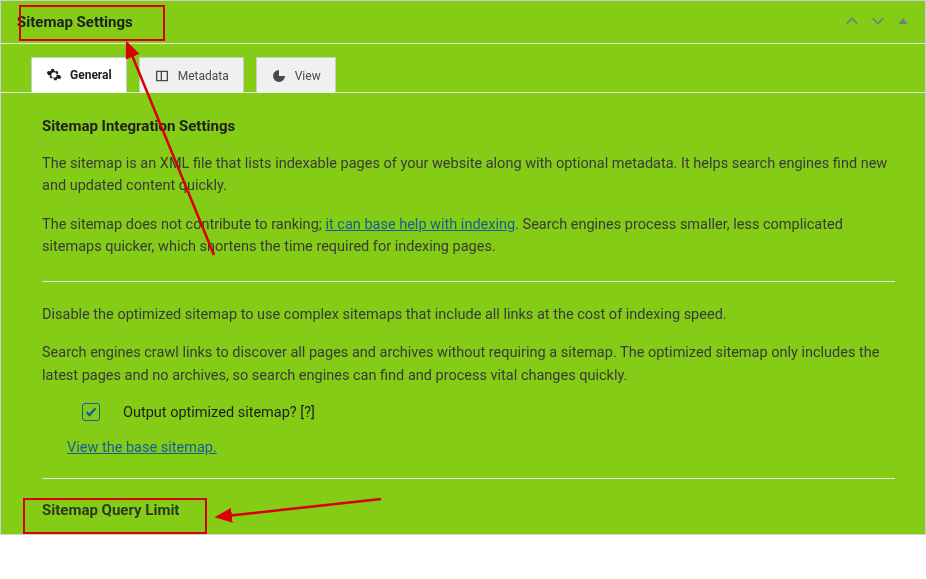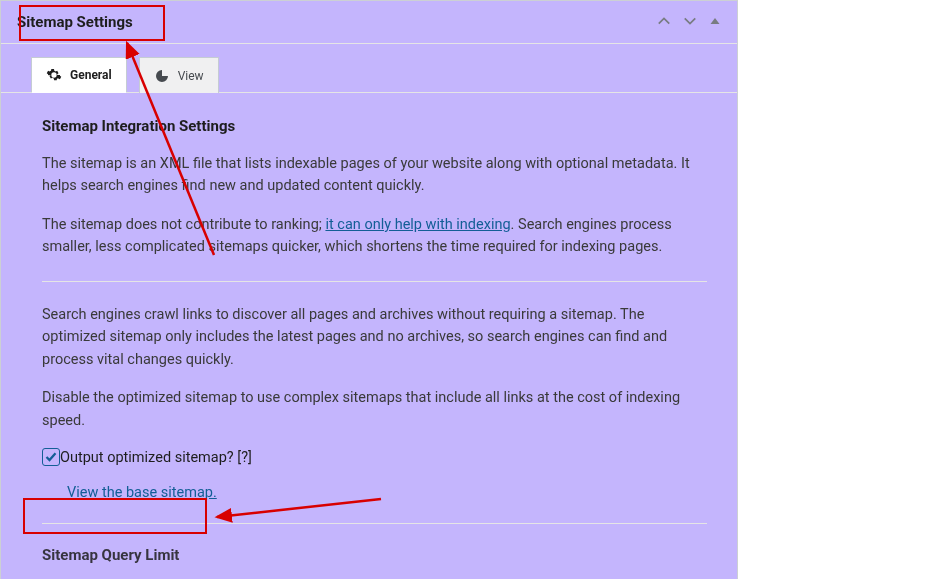--- a/index.html
+++ b/index.html
@@ -1,31 +1,31 @@
 <!DOCTYPE html>
 <html><head>
 <meta charset="utf-8">
 <style>
 * { box-sizing: border-box; margin: 0; padding: 0; }
 body { font-family: -apple-system, BlinkMacSystemFont, "Segoe UI", Roboto, sans-serif; background: #fff; color: #1e1e1e; }
-.panel { width: 738px; border: 1px solid #ccd0d4; background: #c4b5fd; position: relative; }
+.panel { width: 926px; border: 1px solid #ccd0d4; background: #84cc16; position: relative; }
 .panel-header { display: flex; align-items: center; justify-content: space-between; padding: 12px 16px; border-bottom: 1px solid #e5e5e5; }
 .panel-title { font-size: 15px; font-weight: 700; color: #1e1e1e; }
 .panel-ctrls { display: flex; gap: 12px; color: #787c82; }
 .panel-ctrls span { cursor: pointer; font-size: 14px; }
 .tabs { display: flex; gap: 12px; padding: 12px 30px 0 30px; border-bottom: 1px solid #e5e5e5; }
 .tab { display: flex; align-items: center; gap: 8px; padding: 9px 14px; border: 1px solid #c5ccd3; border-bottom: none; background: #f0f0f1; color: #464a4f; font-size: 12px; cursor: pointer; position: relative; top: 1px; }
 .tab.active { background: #fff; border-bottom: 1px solid #fff; font-weight: 700; color: #1e1e1e; }
 .tab svg { width: 16px; height: 16px; }
 .content { padding: 24px 30px 10px 41px; }
 .section-title { font-size: 15px; font-weight: 700; margin-bottom: 18px; color: #1e1e1e; }
 .para { font-size: 14.5px; line-height: 1.55; color: #3a3a3a; margin-bottom: 16px; }
 .para a { color: #135e96; text-decoration: underline; }
 hr.sep { border: none; border-top: 1px solid #e5e5e5; margin: 22px 0; }
-.checkbox-row { display: flex; align-items: center; gap: 0; margin-bottom: 16px; font-size: 14.5px; }
+.checkbox-row { display: flex; align-items: center; gap: 23px; margin-bottom: 16px; font-size: 14.5px; margin-left: 40px; }
 .checkbox { width: 18px; height: 18px; border: 1.5px solid #135e96; border-radius: 3px; display: flex; align-items: center; justify-content: center; cursor: pointer; }
 .checkbox svg { width: 12px; height: 12px; stroke: #135e96; stroke-width: 3; fill: none; }
 .link-row a { color: #135e96; text-decoration: underline; font-size: 14.5px; margin-left: 25px; }
 .annot { position: absolute; pointer-events: none; }
 .red-box1 { border: 2.5px solid #d80000; left: 18px; top: 4px; width: 146px; height: 36px; }
 .red-box2 { border: 2.5px solid #d80000; left: 22px; top: 497px; width: 184px; height: 36px; }
 .arrow1 { left: 118px; top: 34px; }
 .arrow2 { left: 210px; top: 492px; }
 </style>
 </head>
@@ -56,38 +56,44 @@
 
   <div class="tabs">
     <div class="tab active">
       <svg viewBox="0 0 24 24">
           <path fill="#1e1e1e" d="M12 8a4 4 0 100 8 4 4 0 000-8zm9 4a7 7 0 01-.1 1.2l2 1.6-2 3.4-2.4-1a7 7 0 01-2 .1l-.4 2.6h-4l-.4-2.6a7 7 0 01-2-1.2l-2.4 1-2-3.4 2-1.6A7 7 0 013 12a7 7 0 01.1-1.2l-2-1.6 2-3.4 2.4 1a7 7 0 012-1.2L8 3h4l.4 2.6a7 7 0 012 1.2l2.4-1 2 3.4-2 1.6c.1.4.2.8.2 1.2z"></path>
         </svg>
       <span>General</span>
     </div>
     <div class="tab">
       <svg viewBox="0 0 24 24">
+          <path fill="#464a4f" d="M3 4h18v16H3V4zm2 2v12h5V6H5zm7 0v12h7V6h-7z"></path>
+        </svg>
+      <span>Metadata</span>
+    </div>
+    <div class="tab">
+      <svg viewBox="0 0 24 24">
           <path fill="#464a4f" d="M12 3a9 9 0 109 9h-9V3z"></path>
         </svg>
       <span>View</span>
     </div>
   </div>
 
   <div class="content">
 
     <div class="section-title">Sitemap Integration Settings</div>
     <p class="para">The sitemap is an XML file that lists indexable pages of your website along with optional metadata. It helps search engines find new and updated content quickly.</p>
     <p class="para">
-      <span>The sitemap does not contribute to ranking; </span><a href="#">it can only help with indexing</a><span>. Search engines process smaller, less complicated sitemaps quicker, which shortens the time required for indexing pages.</span>
+      <span>The sitemap does not contribute to ranking; </span><a href="#">it can base help with indexing</a><span>. Search engines process smaller, less complicated sitemaps quicker, which shortens the time required for indexing pages.</span>
     </p>
 
     <hr class="sep">
 
+    <p class="para">Disable the optimized sitemap to use complex sitemaps that include all links at the cost of indexing speed.</p>
     <p class="para">Search engines crawl links to discover all pages and archives without requiring a sitemap. The optimized sitemap only includes the latest pages and no archives, so search engines can find and process vital changes quickly.</p>
-    <p class="para">Disable the optimized sitemap to use complex sitemaps that include all links at the cost of indexing speed.</p>
 
     <div class="checkbox-row">
       <span class="checkbox">
         <svg viewBox="0 0 16 16">
             <path d="M2 8 L6 12 L14 3"></path>
           </svg>
       </span>
       <span>Output optimized sitemap? [?]</span>
     </div>
 

